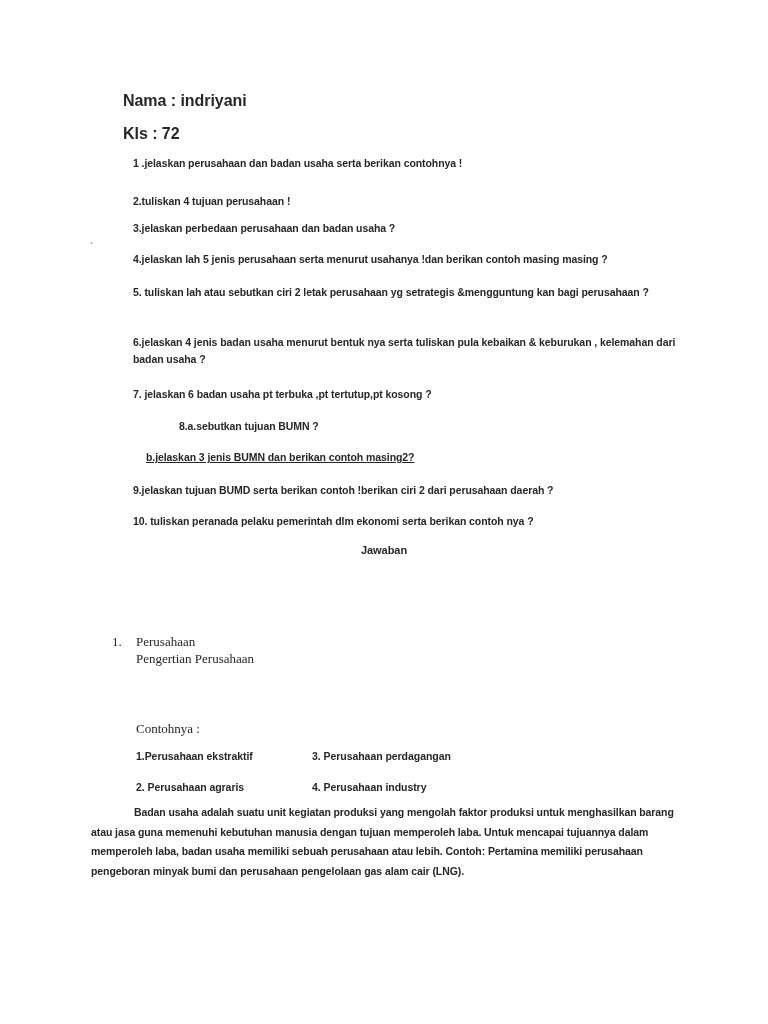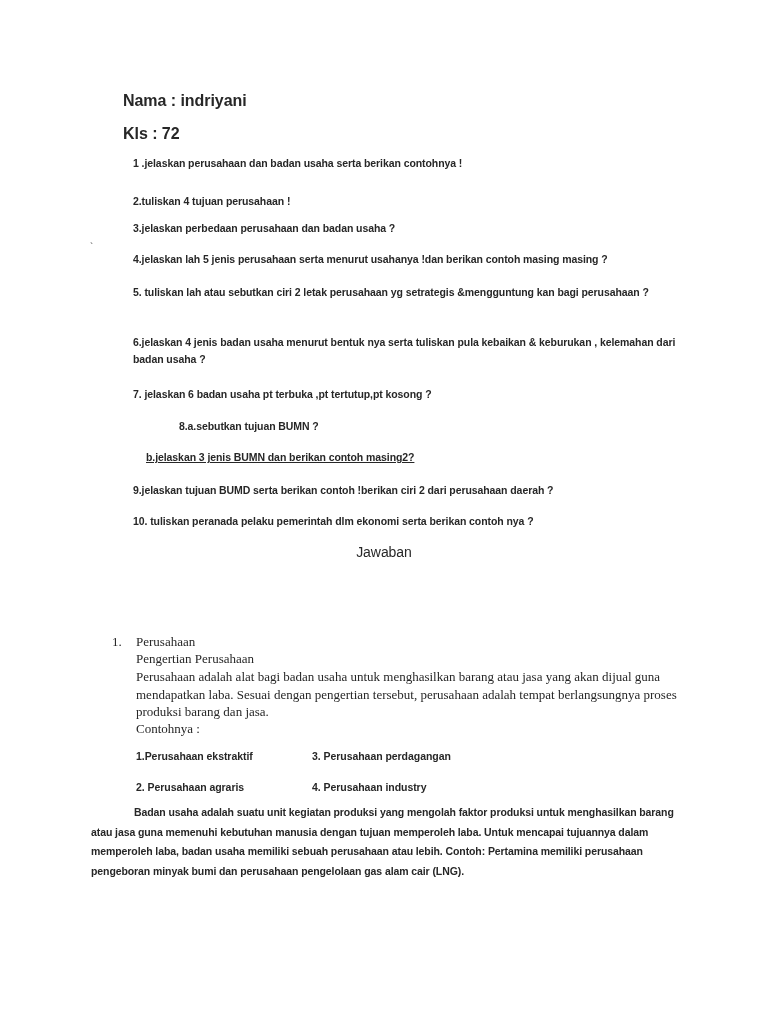--- a/index.html
+++ b/index.html
@@ -61,22 +61,22 @@
   }
 
   
   .jawaban {
     position: absolute;
     left: 0;
     top: 544px;
     width: 768px;
     text-align: center;
     font-family: "Liberation Sans", sans-serif;
-    font-weight: normal;
-    font-size: 14px;
+    font-weight: bold;
+    font-size: 11px;
     letter-spacing: -0.05px;
     color: #272727;
   }
 
   
   .ans-marker {
     position: absolute;
     left: 112px;
     top: 633px;
     font-family: "Liberation Serif", serif;
@@ -151,21 +151,20 @@
   <div class="q nowrap" style="top:418px;margin-left:46px;">8.a.sebutkan tujuan BUMN ?</div>
   <div class="q nowrap indent-b" style="top:449px;">b.jelaskan 3 jenis BUMN dan berikan contoh masing2?</div>
   <div class="q nowrap" style="top:482px;">9.jelaskan tujuan BUMD serta berikan contoh !berikan ciri 2 dari perusahaan daerah ?</div>
   <div class="q nowrap" style="top:513px;">10. tuliskan peranada pelaku  pemerintah dlm ekonomi serta berikan contoh nya ?</div>
 
   <div class="jawaban">Jawaban</div>
 
   <div class="ans-marker">1.</div>
   <div class="ans-serif ans-title">Perusahaan</div>
   <div class="ans-serif ans-subtitle">Pengertian Perusahaan</div>
-  <div class="ans-serif ans-body">Perusahaan adalah alat bagi badan usaha untuk menghasilkan barang atau jasa yang akan dijual guna mendapatkan laba. Sesuai dengan pengertian tersebut, perusahaan adalah tempat berlangsungnya proses produksi barang dan jasa.</div>
   <div class="ans-serif ans-contoh">Contohnya :</div>
 
   <div class="ex-row ex-row-1">
     <span class="ex-col-a">1.Perusahaan ekstraktif</span><span class="ex-col-b">3.   Perusahaan perdagangan</span>
   </div>
   <div class="ex-row ex-row-2">
     <span class="ex-col-a">2. Perusahaan agraris</span><span class="ex-col-b">4. Perusahaan industry</span>
   </div>
 
   <div class="final-para">Badan usaha adalah suatu unit kegiatan produksi yang mengolah faktor produksi untuk menghasilkan barang atau jasa guna memenuhi kebutuhan manusia dengan tujuan memperoleh laba. Untuk mencapai tujuannya dalam memperoleh laba, badan usaha memiliki sebuah perusahaan atau lebih. Contoh: Pertamina memiliki perusahaan pengeboran minyak bumi dan perusahaan pengelolaan gas alam cair (LNG).</div>

